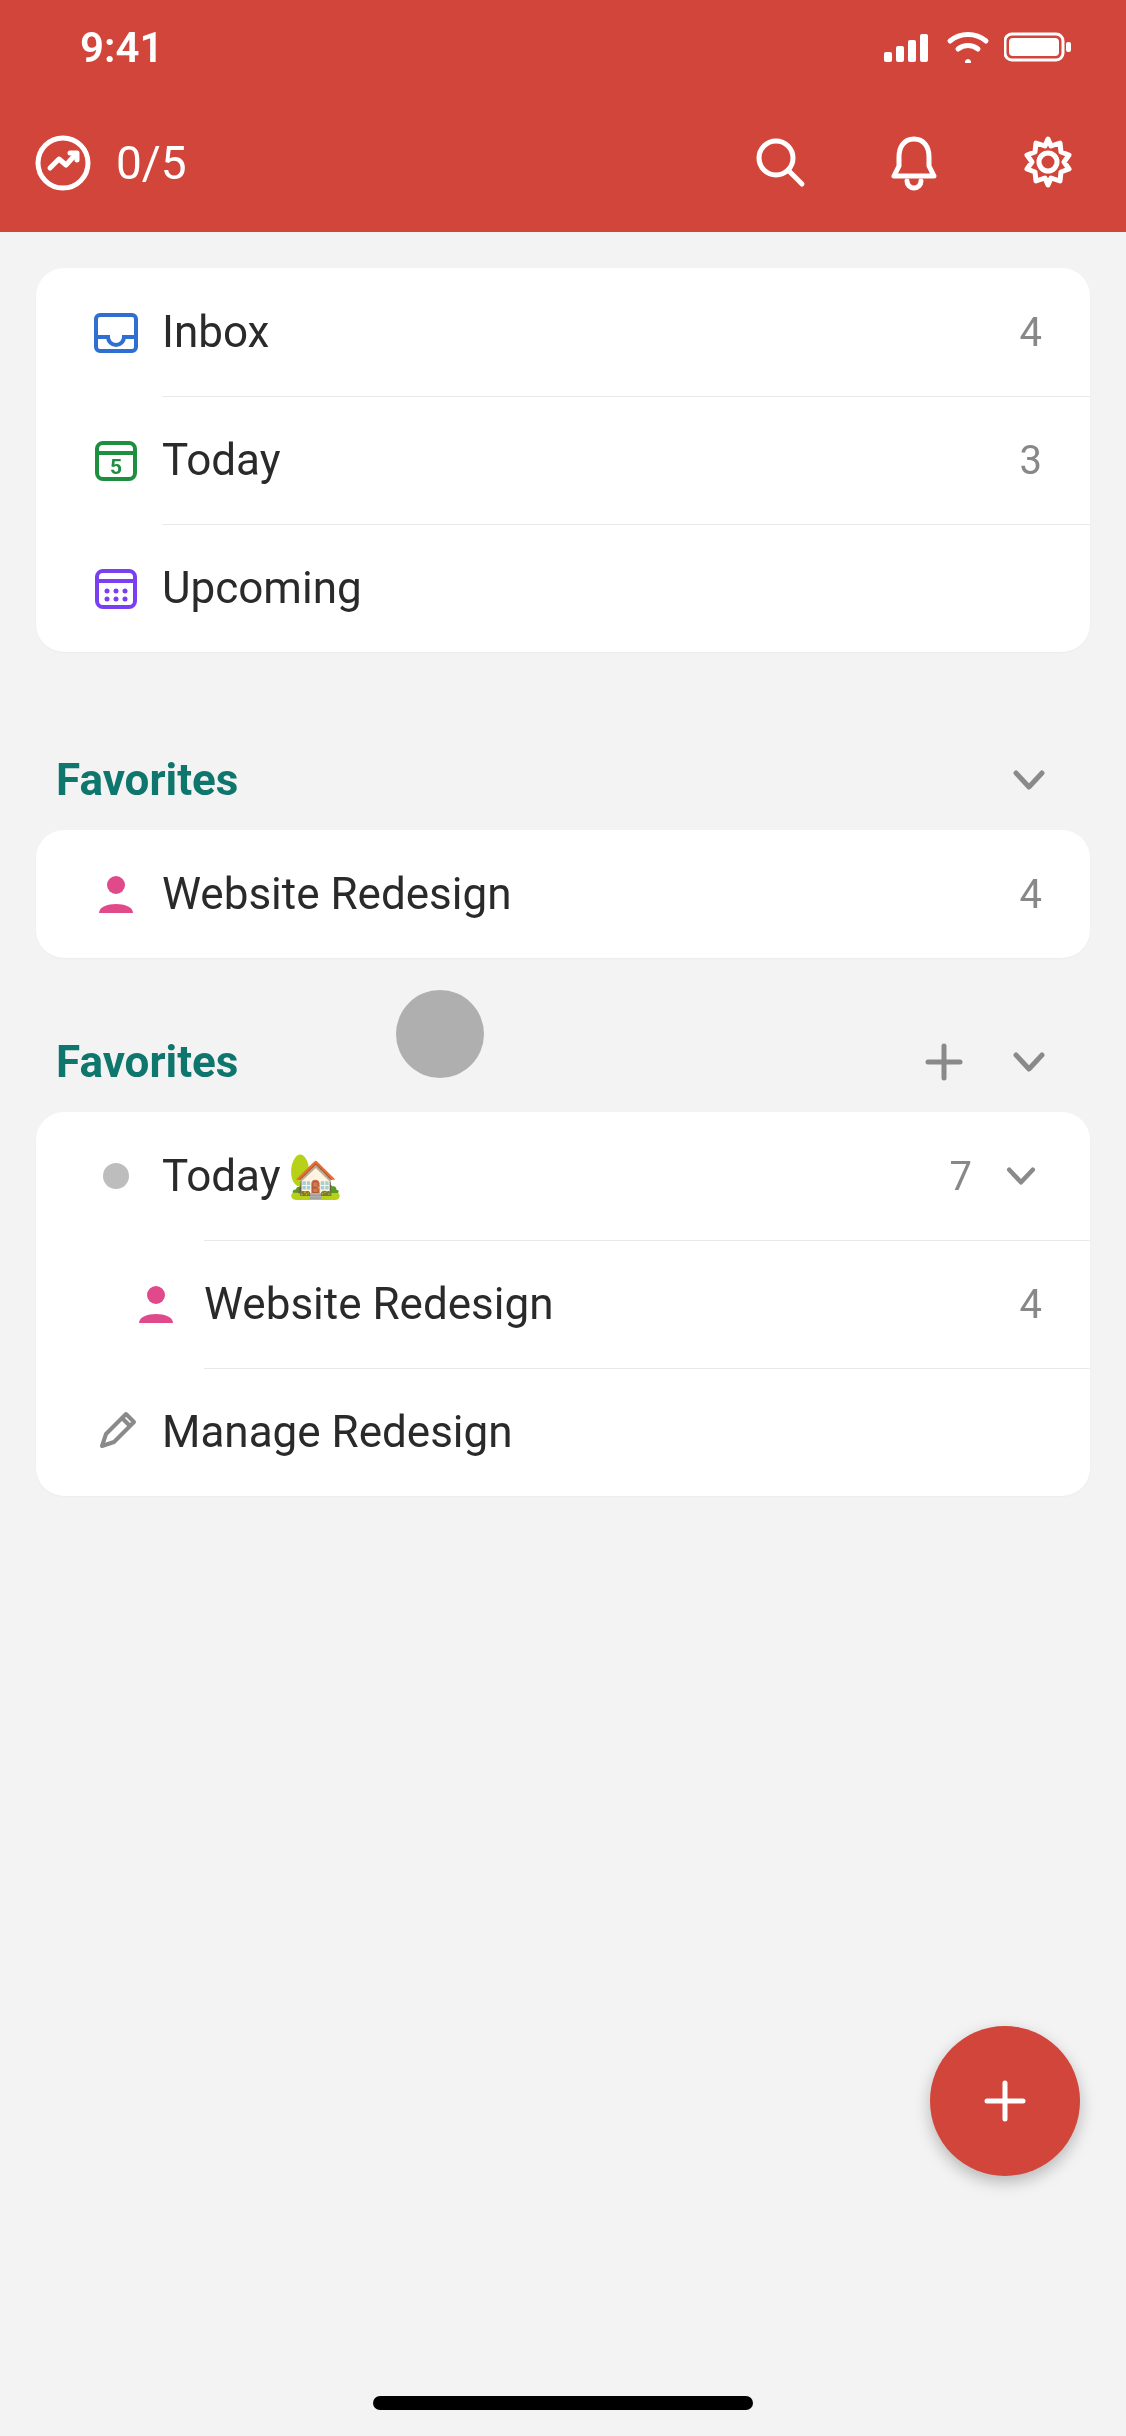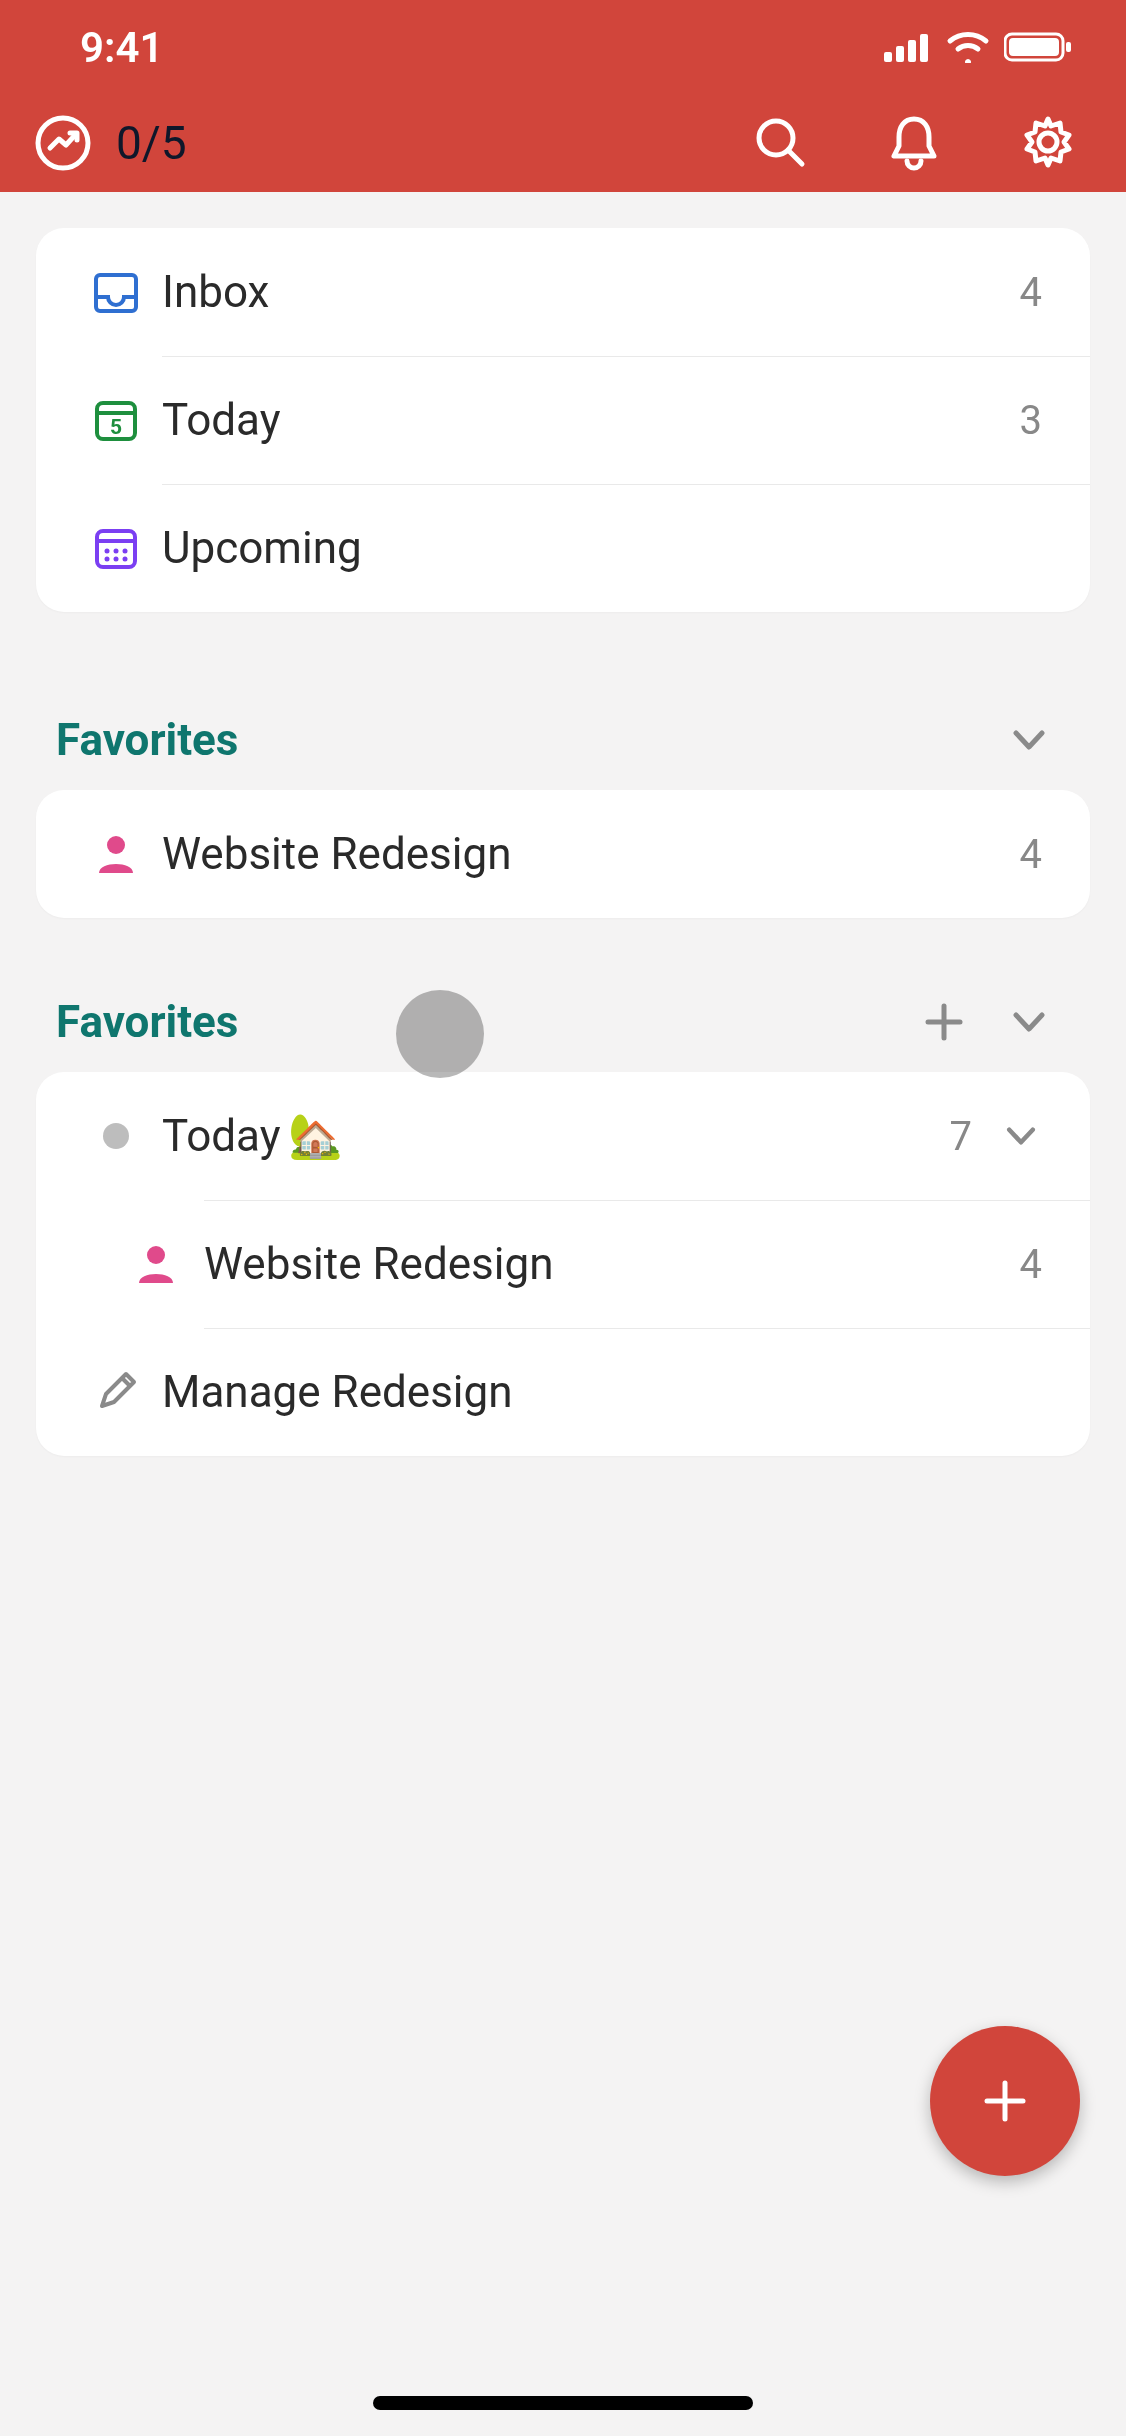--- a/index.html
+++ b/index.html
@@ -8,21 +8,21 @@
     font-family: -apple-system, BlinkMacSystemFont, "Segoe UI", Roboto, Helvetica, Arial, sans-serif;
     background: #f4f3f3;
     color: #2a2a2a;
     position: relative;
     overflow: hidden;
   }
 
   
   .header {
     background: #d1453b;
-    height: 192px;
+    height: 232px;
     color: #fff;
     display: flex;
     flex-direction: column;
   }
   .status-bar {
     height: 94px;
     display: flex;
     align-items: center;
     justify-content: space-between;
     padding: 0 52px 0 80px;
@@ -30,21 +30,21 @@
   .status-time { font-size: 42px; font-weight: 600; }
   .status-right { display: flex; align-items: center; gap: 14px; }
   .status-right svg, .status-right .batt { display: block; }
   .header-bar {
     flex: 1;
     display: flex;
     align-items: center;
     padding: 0 34px;
   }
   .progress-wrap { display: flex; align-items: center; gap: 24px; }
-  .progress-text { font-size: 46px; font-weight: 400; color: #0f172a; }
+  .progress-text { font-size: 46px; font-weight: 400; color: #ffffff; }
   .header-actions { margin-left: auto; display: flex; align-items: center; gap: 62px; padding-right: 8px;}
   .icon-btn { background: none; border: none; padding: 8px; color: #fff; }
 
   
   .main { padding: 36px; }
 
   .card {
     background: #fff;
     border-radius: 28px;
     overflow: hidden;

